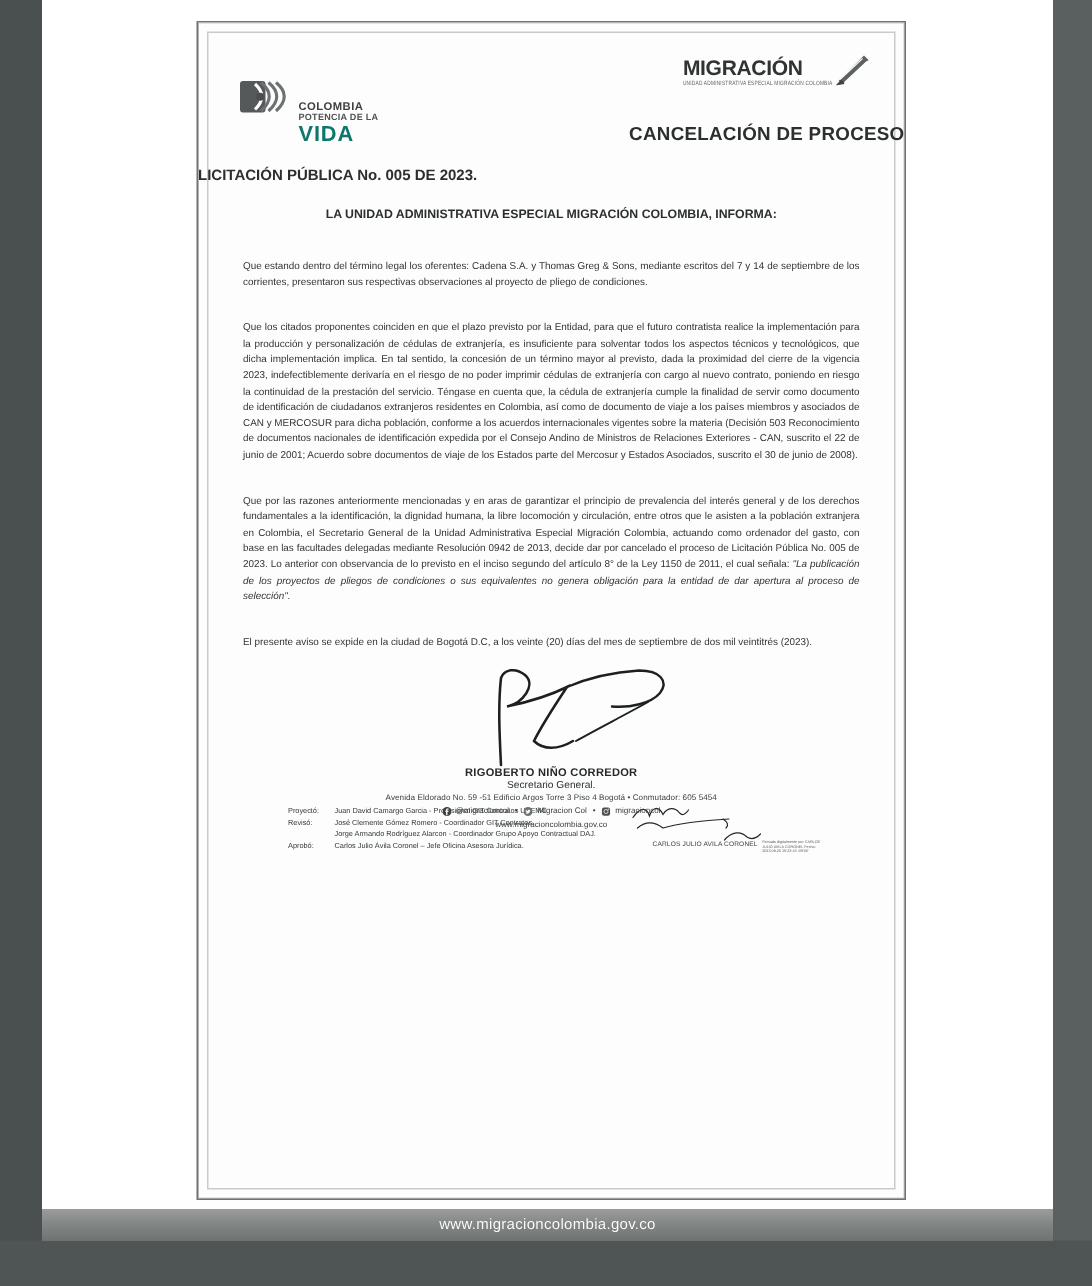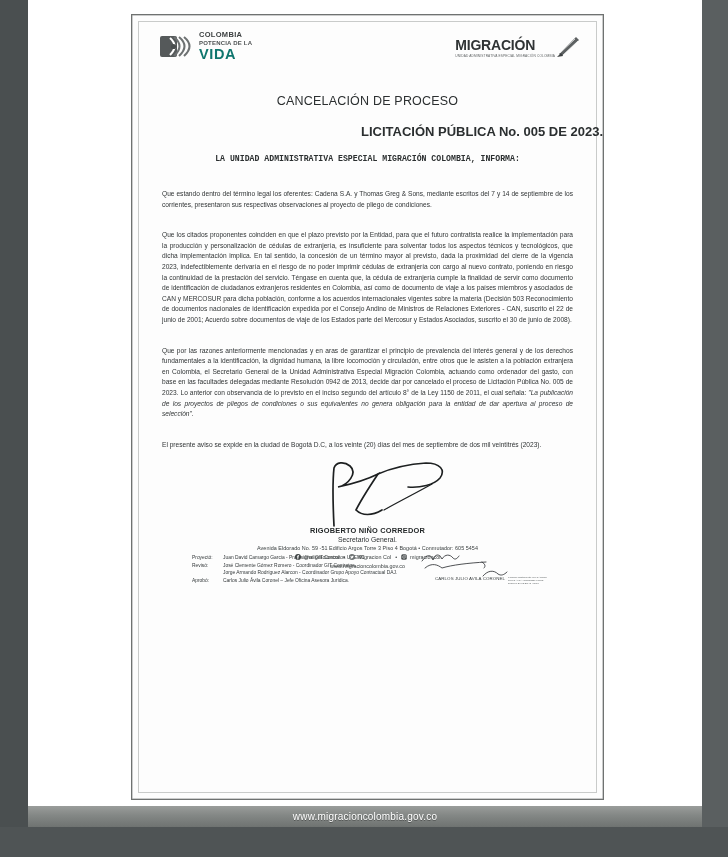--- a/index.html
+++ b/index.html
@@ -78,20 +78,21 @@
     align-items: center;
     gap: 5px;
   }
   .logo-colombia .mark {
     width: 34px;
     height: 27px;
   }
   .logo-colombia .words {
     line-height: 1;
     color: #3d4142;
+    margin-top: 36px;
   }
   .logo-colombia .w1 {
     font-size: 7.5px;
     font-weight: bold;
     letter-spacing: 0.3px;
     display: block;
   }
   .logo-colombia .w2 {
     font-size: 6px;
     font-weight: bold;
@@ -139,41 +140,40 @@
   
   .t-aviso {
     text-align: center;
     font-size: 20px;
     font-weight: bold;
     color: #2b2f30;
     letter-spacing: 0.8px;
     margin-top: 14px;
   }
   .t-sub1 {
-    text-align: center;
+    text-align: right;
     font-size: 12.5px;
-    font-weight: normal;
+    font-weight: bold;
     color: #2b2f30;
     letter-spacing: 0.2px;
-    margin-top: 17px;
+    margin-top: 5px;
   }
   .t-sub2 {
-    text-align: right;
-    font-size: 13px;
+    text-align: left;
+    font-size: 10px;
     font-weight: bold;
     color: #2b2f30;
     margin-top: 16px;
   }
   .t-sub3 {
     text-align: center;
     font-size: 8.2px;
     font-weight: bold;
     color: #2b2f30;
     margin-top: 15px;
-    font-family: Liberation Mono, monospace;
   }
 
   
   .body-wrap {
     margin: 0 30px;
     padding-top: 26px;
   }
   p.para {
     font-size: 6.6px;
     line-height: 10.6px;

